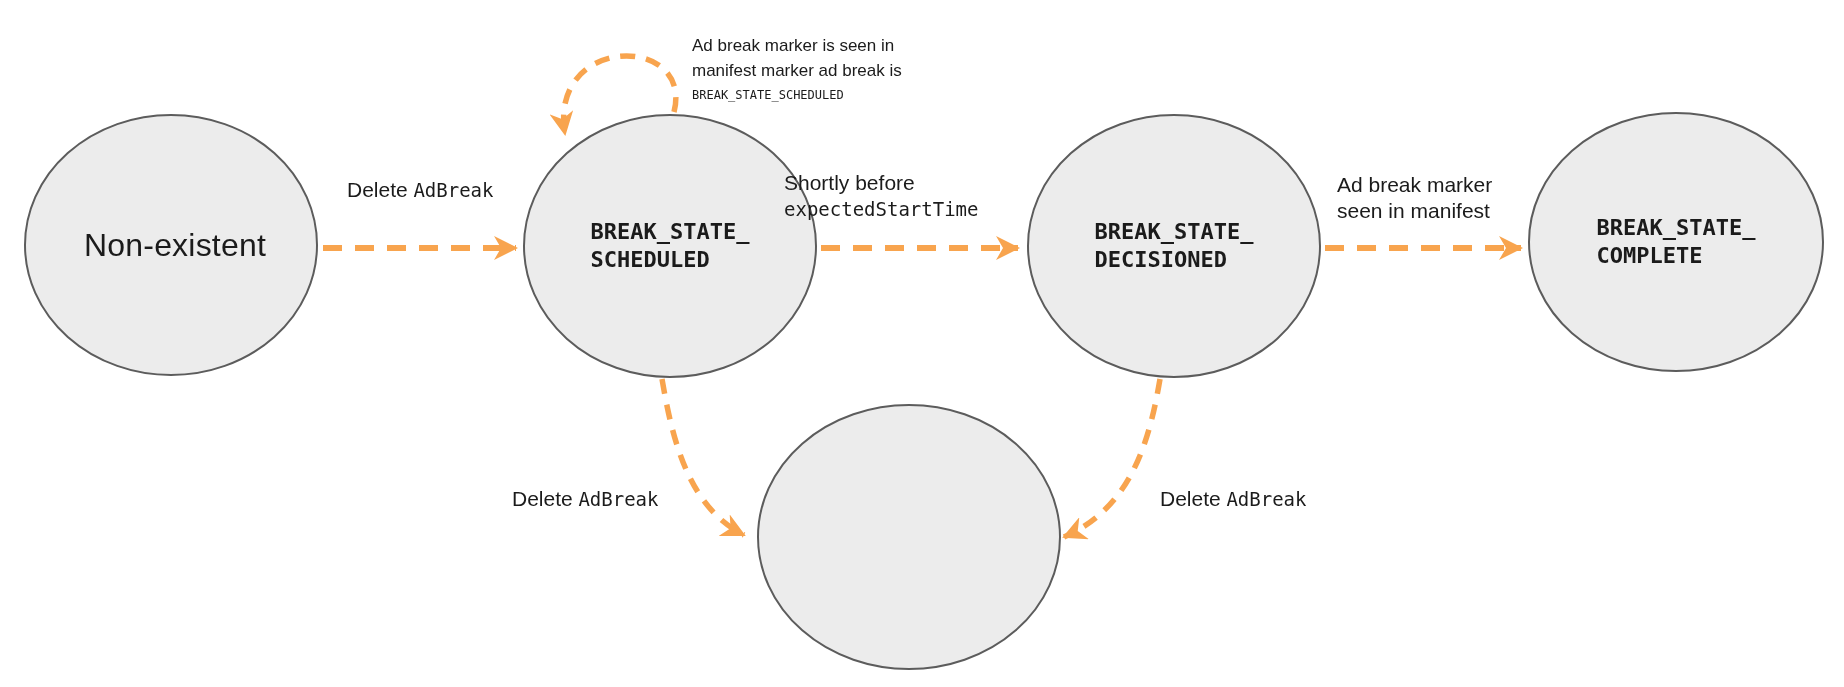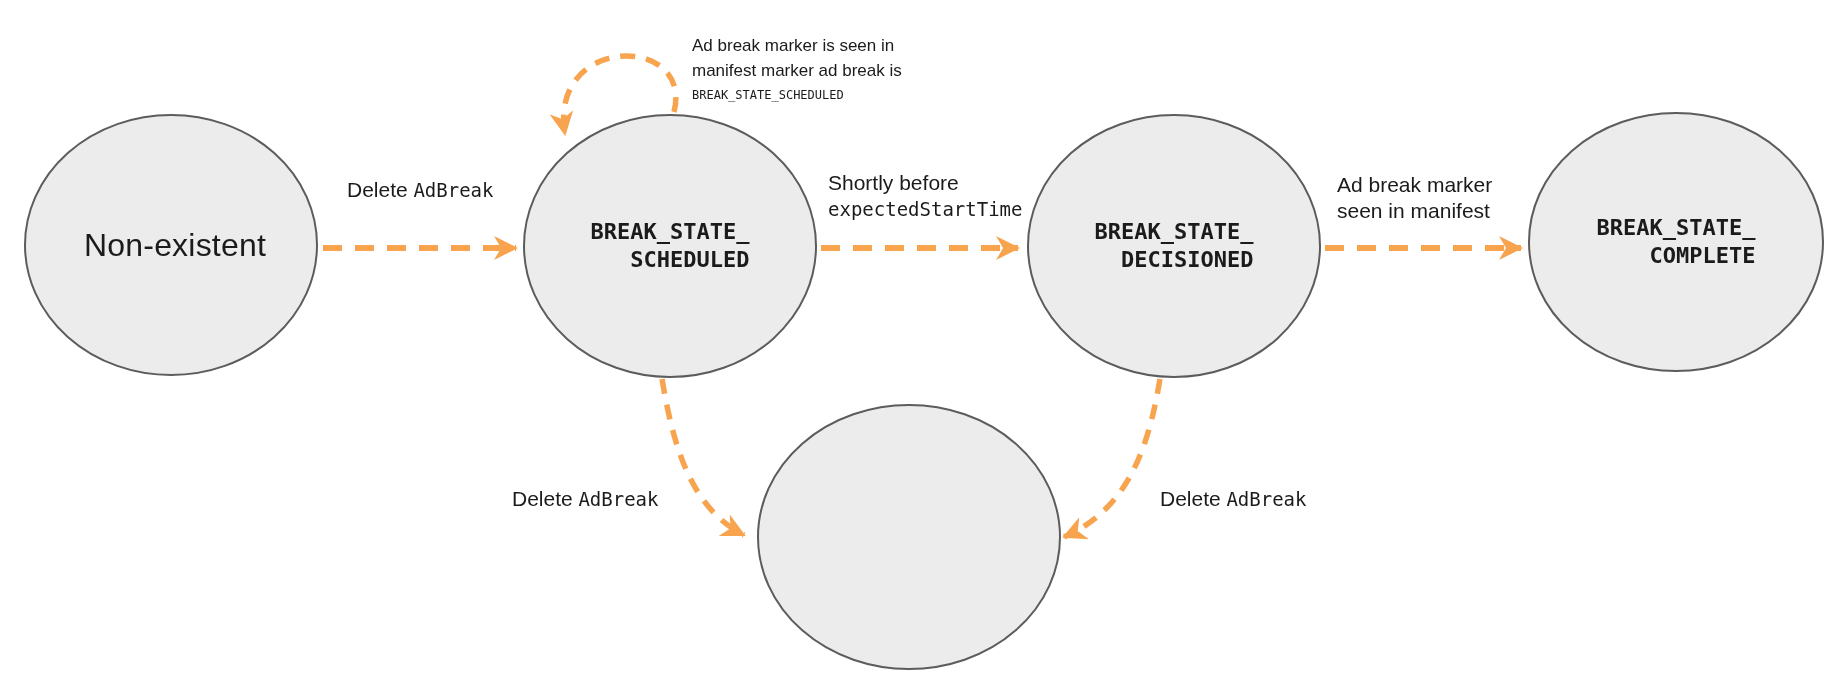--- a/index.html
+++ b/index.html
@@ -53,21 +53,21 @@
     letter-spacing: 0.2px;
     margin-left: 8px;
   }
   .code-label {
     font-family: "DejaVu Sans Mono", monospace;
     font-weight: 700;
     font-size: 22px;
     line-height: 28px;
     color: var(--ink);
     white-space: pre-line;
-    text-align: right;
+    text-align: left;
   }
 
   .edge-label {
     position: absolute;
     font-family: "Liberation Sans", sans-serif;
     font-size: 21px;
     line-height: 26px;
     color: var(--ink);
     white-space: nowrap;
   }
@@ -128,21 +128,21 @@
   <div class="edge-label" style="left:347px; top:177px">
     <span>Delete</span><span class="code gap">AdBreak</span>
   </div>
 
   <div class="edge-label small" style="left:692px; top:33px">
     <div>Ad break marker is seen in</div>
     <div>manifest marker ad break is</div>
     <div class="code">BREAK_STATE_SCHEDULED</div>
   </div>
 
-  <div class="edge-label" style="left:828px; top:170px">
+  <div class="edge-label" style="left:784px; top:170px">
     <div>Shortly before</div>
     <div class="code">expectedStartTime</div>
   </div>
 
   <div class="edge-label" style="left:1337px; top:172px">
     <div>Ad break marker</div>
     <div>seen in manifest</div>
   </div>
 
   <div class="edge-label" style="left:512px; top:486px">

